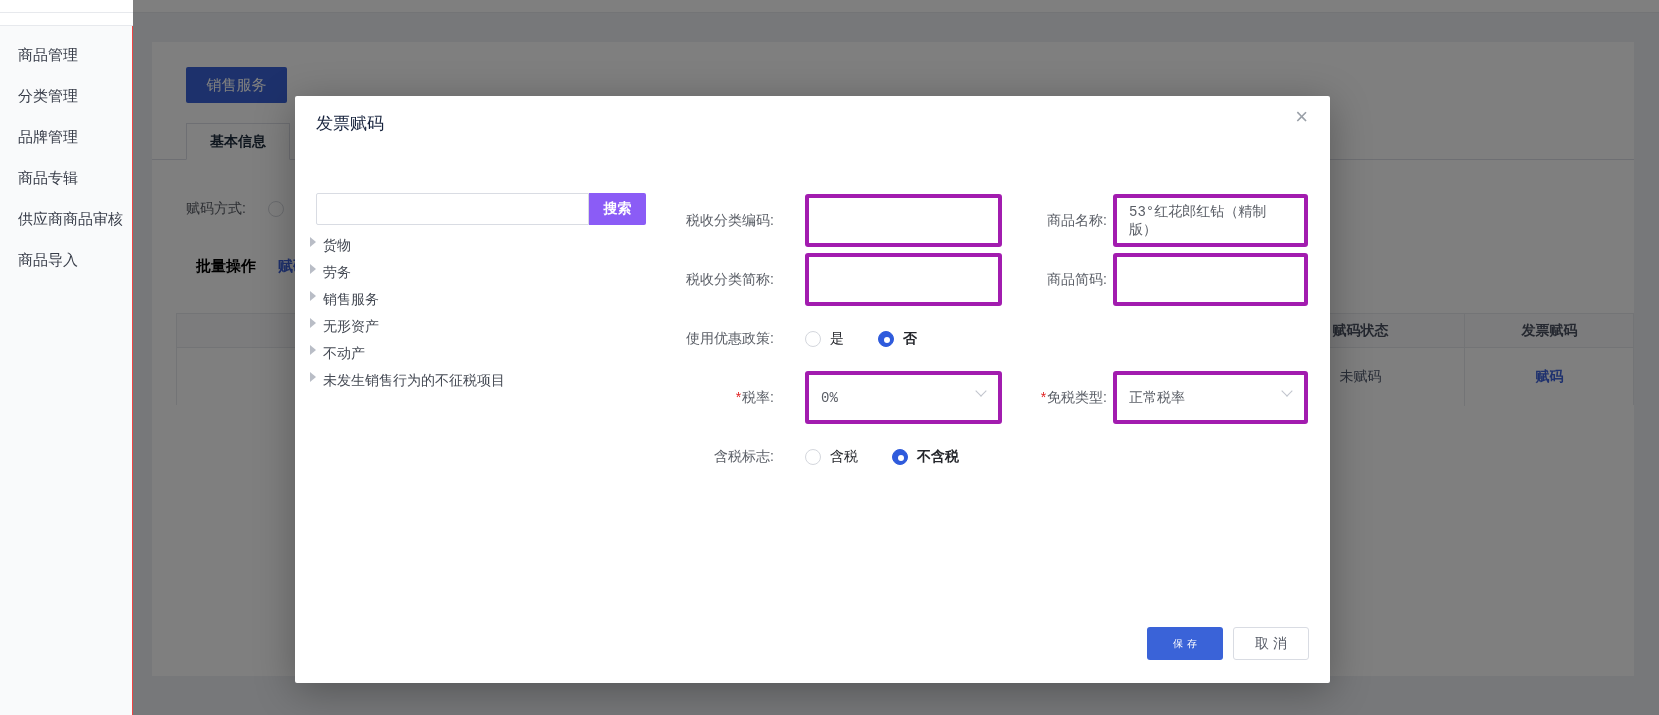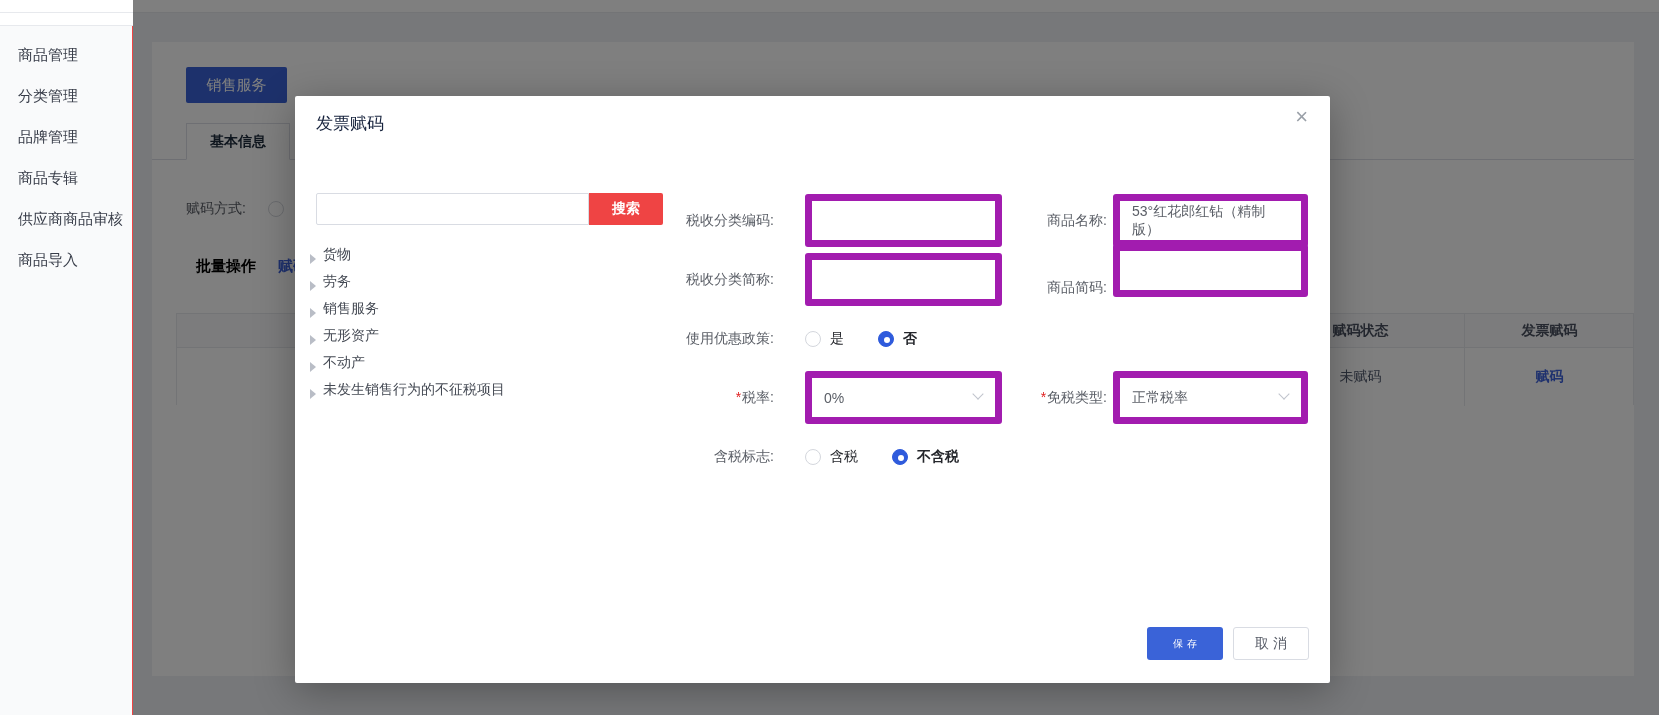--- a/index.html
+++ b/index.html
@@ -38,33 +38,33 @@
 
   
   .overlay { position:absolute; left:133px; top:0; width:1526px; height:715px; background:rgba(0,0,0,0.50); z-index:70; }
 
   
   .modal { position:absolute; left:295px; top:96px; width:1035px; height:587px; background:#fff; border-radius:2px; box-shadow:0 8px 40px rgba(0,0,0,.3); z-index:100; }
   .modal-title { position:absolute; left:21px; top:16px; font-size:17px; font-weight:500; color:#17233d; }
   .modal-close { position:absolute; right:22px; top:10px; font-size:22px; line-height:22px; color:#9aa0a8; cursor:pointer; font-weight:400; }
 
   .search-input { position:absolute; left:21px; top:97px; width:273px; height:32px; border:1px solid #d9dce3; border-radius:2px 0 0 2px; background:#fff; font-size:14px; padding:0 10px; color:#333; outline:none; }
-  .search-btn { position:absolute; left:294px; top:97px; width:74px; height:32px; background:#ef4444; color:#fff; font-size:14px; font-weight:600; border-radius:0 2px 2px 0; }
+  .search-btn { position:absolute; left:294px; top:97px; width:57px; height:32px; background:#8b5cf6; color:#fff; font-size:14px; font-weight:600; border-radius:0 2px 2px 0; }
 
   .tree { position:absolute; left:15px; top:141px; }
-  .tree-row { height:27px; display:flex; align-items:flex-end; cursor:pointer; }
+  .tree-row { height:27px; display:flex; align-items:flex-start; cursor:pointer; }
   .caret { width:0; height:0; border-top:5px solid transparent; border-bottom:5px solid transparent; border-left:6px solid #b9bdc6; margin-right:7px; }
   .tree-label { font-size:14px; color:#454a54; }
 
   .frow { position:absolute; display:flex; align-items:center; height:35px; }
   .fa { left:300px;gap:25px; } .fb { left:620px; }
   .flabel { font-size:14px; color:#5a5e66; text-align:right; }
   .fa .flabel { width:179px; } .fb .flabel { width:192px; }
   .req { color:#e02020; margin-right:1px; }
-  .fctrl { margin-left:6px; position:relative; height:53px; border:7px solid #a21caf; border-radius:3px; background:#fff; display:flex; align-items:center; padding:0 12px; font-size:14px; color:#5a5e66; }
+  .fctrl { margin-left:6px; position:relative; height:53px; border:4px solid #a21caf; border-radius:3px; background:#fff; display:flex; align-items:center; padding:0 12px; font-size:14px; color:#5a5e66;font-family:Liberation Mono, monospace; }
   .fa .fctrl { width:197px; } .fb .fctrl { width:195px; }
   .placeholder { color:#c3c7cf; }
   .chev { position:absolute; right:13px; top:12px; width:8px; height:8px; border-right:1.5px solid #c0c4cc; border-bottom:1.5px solid #c0c4cc; transform:rotate(45deg); }
   .fctrl.is-input { cursor:text; } .fctrl.is-select { cursor:pointer; }
 
   .rgroup { margin-left:6px; display:flex; align-items:center; height:35px; }
   .ritem { display:flex; align-items:center; margin-right:34px; cursor:pointer; }
   .rcircle { width:16px; height:16px; border-radius:50%; background:#fff; border:1px solid #d4d7dd; position:relative; }
   .ritem.checked .rcircle { background:#2f5bdc; border-color:#2f5bdc; }
   .ritem.checked .rcircle::after { content:""; position:absolute; left:5px; top:5px; width:6px; height:6px; border-radius:50%; background:#fff; }
@@ -166,21 +166,21 @@
       <span class="flabel">商品名称:</span>
       <div class="fctrl is-input">
           <span>53°红花郎红钻（精制版）</span>
         </div>
     </div>
 
     <div class="frow fa" style="top:166px;">
       <span class="flabel">税收分类简称:</span>
       <div class="fctrl is-input"></div>
     </div>
-    <div class="frow fb" style="top:166px;align-items:flex-end;">
+    <div class="frow fb" style="top:166px;">
       <span class="flabel">商品简码:</span>
       <div class="fctrl is-input"></div>
     </div>
 
     <div class="frow fa" style="top:225px;">
       <span class="flabel">使用优惠政策:</span>
       <div class="rgroup">
         <span class="ritem">
           <span class="rcircle"></span>
           <span class="rlabel">是</span>

